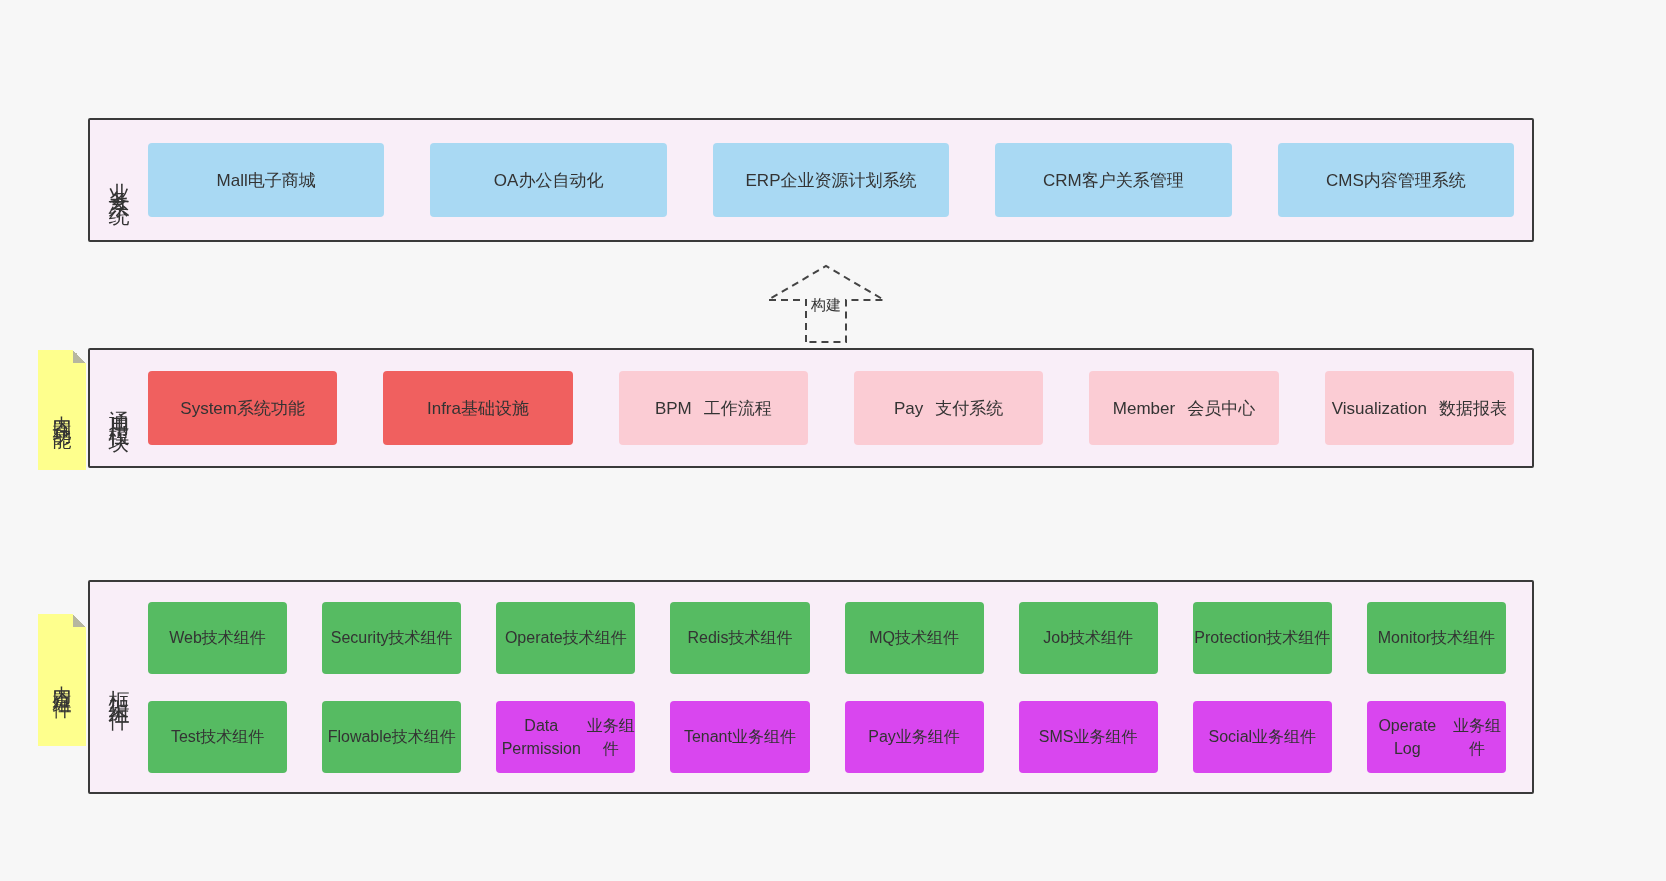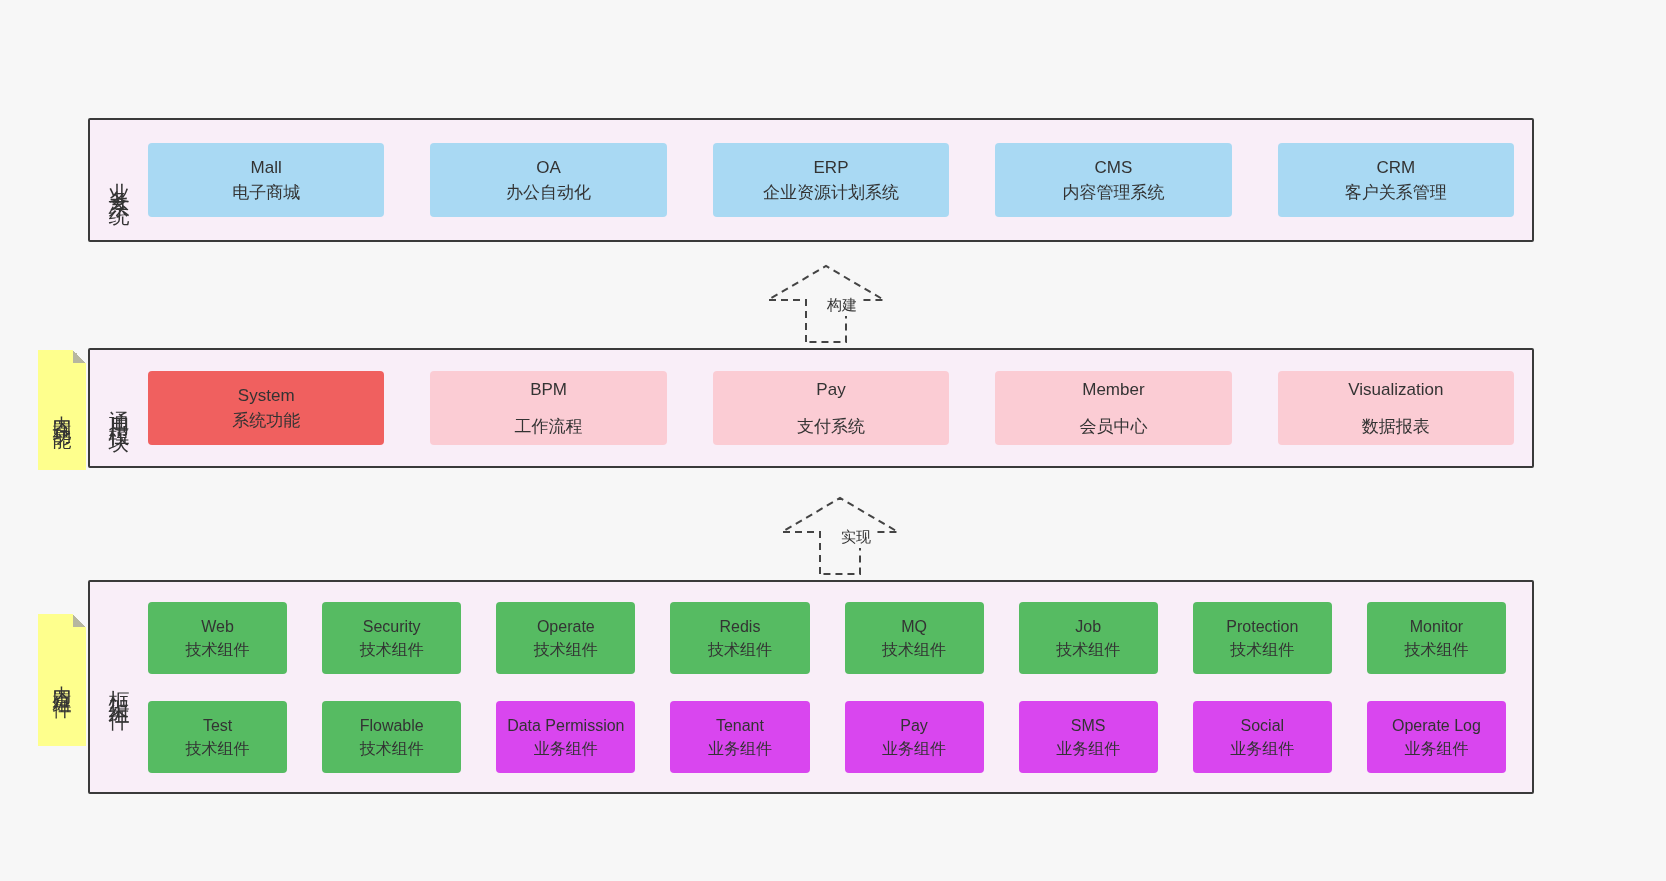--- a/index.html
+++ b/index.html
@@ -48,21 +48,21 @@
     flex: 1;
     display: flex;
     gap: 46px;
     padding-right: 18px;
   }
   .box {
     flex: 1;
     height: 74px;
     border-radius: 4px;
     display: flex;
-    flex-direction: column;
+    flex-direction: row;
     align-items: center;
     justify-content: center;
     text-align: center;
     font-size: 17px;
     line-height: 25px;
   }
 
   
   .rows {
     flex: 1;
@@ -116,21 +116,20 @@
   .arrow-label {
     position: absolute;
     left: 50%;
     top: 40px;
     transform: translateX(-50%);
     background: #f7f7f7;
     padding: 1px 4px;
     font-size: 15px;
     color: #333;
     white-space: nowrap;
-    margin-left: 16px;
   }
 </style>
 </head>
 <body>
 
 <div class="canvas">
 
   <div class="layer layer-1">
     <div class="layer-label">
       <span>业务系统</span>
@@ -142,26 +141,26 @@
       </div>
       <div class="box blue">
         <div>OA</div>
         <div>办公自动化</div>
       </div>
       <div class="box blue">
         <div>ERP</div>
         <div>企业资源计划系统</div>
       </div>
       <div class="box blue">
+        <div>CRM</div>
+        <div>客户关系管理</div>
+      </div>
+      <div class="box blue">
         <div>CMS</div>
         <div>内容管理系统</div>
-      </div>
-      <div class="box blue">
-        <div>CRM</div>
-        <div>客户关系管理</div>
       </div>
     </div>
   </div>
 
   <div class="arrow arrow-1">
     <svg viewBox="0 0 140 88">
       <polygon points="50,87 50,45 12,45 70,11 128,45 90,45 90,87" fill="none" stroke="#444" stroke-width="2" stroke-dasharray="7 5"></polygon>
     </svg>
     <div class="arrow-label">构建</div>
   </div>
@@ -172,45 +171,43 @@
 
   <div class="layer layer-2">
     <div class="layer-label">
       <span>通用模块</span>
     </div>
     <div class="boxes">
       <div class="box red">
         <div>System</div>
         <div>系统功能</div>
       </div>
+      <div class="box red">
+        <div>Infra</div>
+        <div>基础设施</div>
+      </div>
       <div class="box pink">
         <div>BPM</div>
         <div>工作流程</div>
       </div>
       <div class="box pink">
         <div>Pay</div>
         <div>支付系统</div>
       </div>
       <div class="box pink">
         <div>Member</div>
         <div>会员中心</div>
       </div>
       <div class="box pink">
         <div>Visualization</div>
         <div>数据报表</div>
       </div>
     </div>
   </div>
 
-  <div class="arrow arrow-2">
-    <svg viewBox="0 0 140 88">
-      <polygon points="50,87 50,45 12,45 70,11 128,45 90,45 90,87" fill="none" stroke="#444" stroke-width="2" stroke-dasharray="7 5"></polygon>
-    </svg>
-    <div class="arrow-label">实现</div>
-  </div>
 
   <div class="sticky sticky-2">
     <span>内置组件</span>
   </div>
 
   <div class="layer layer-3">
     <div class="layer-label">
       <span>框架组件</span>
     </div>
     <div class="rows">

